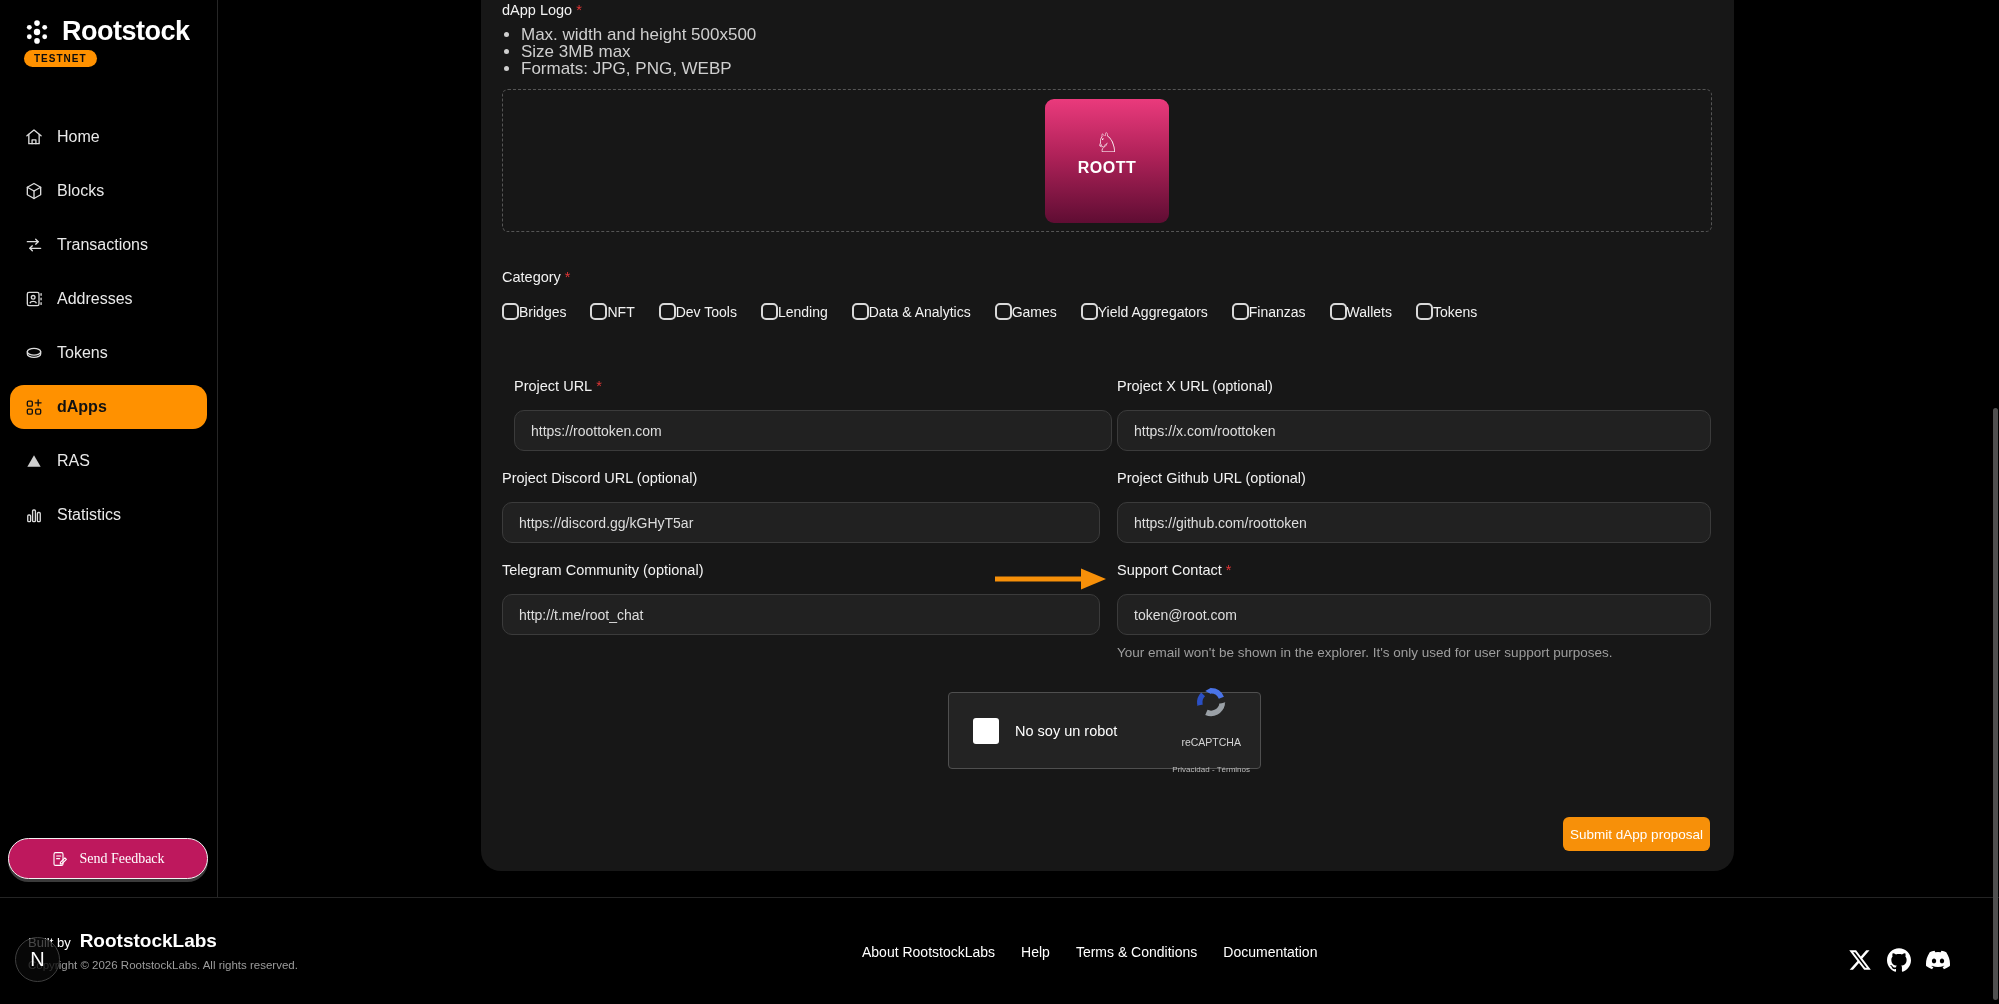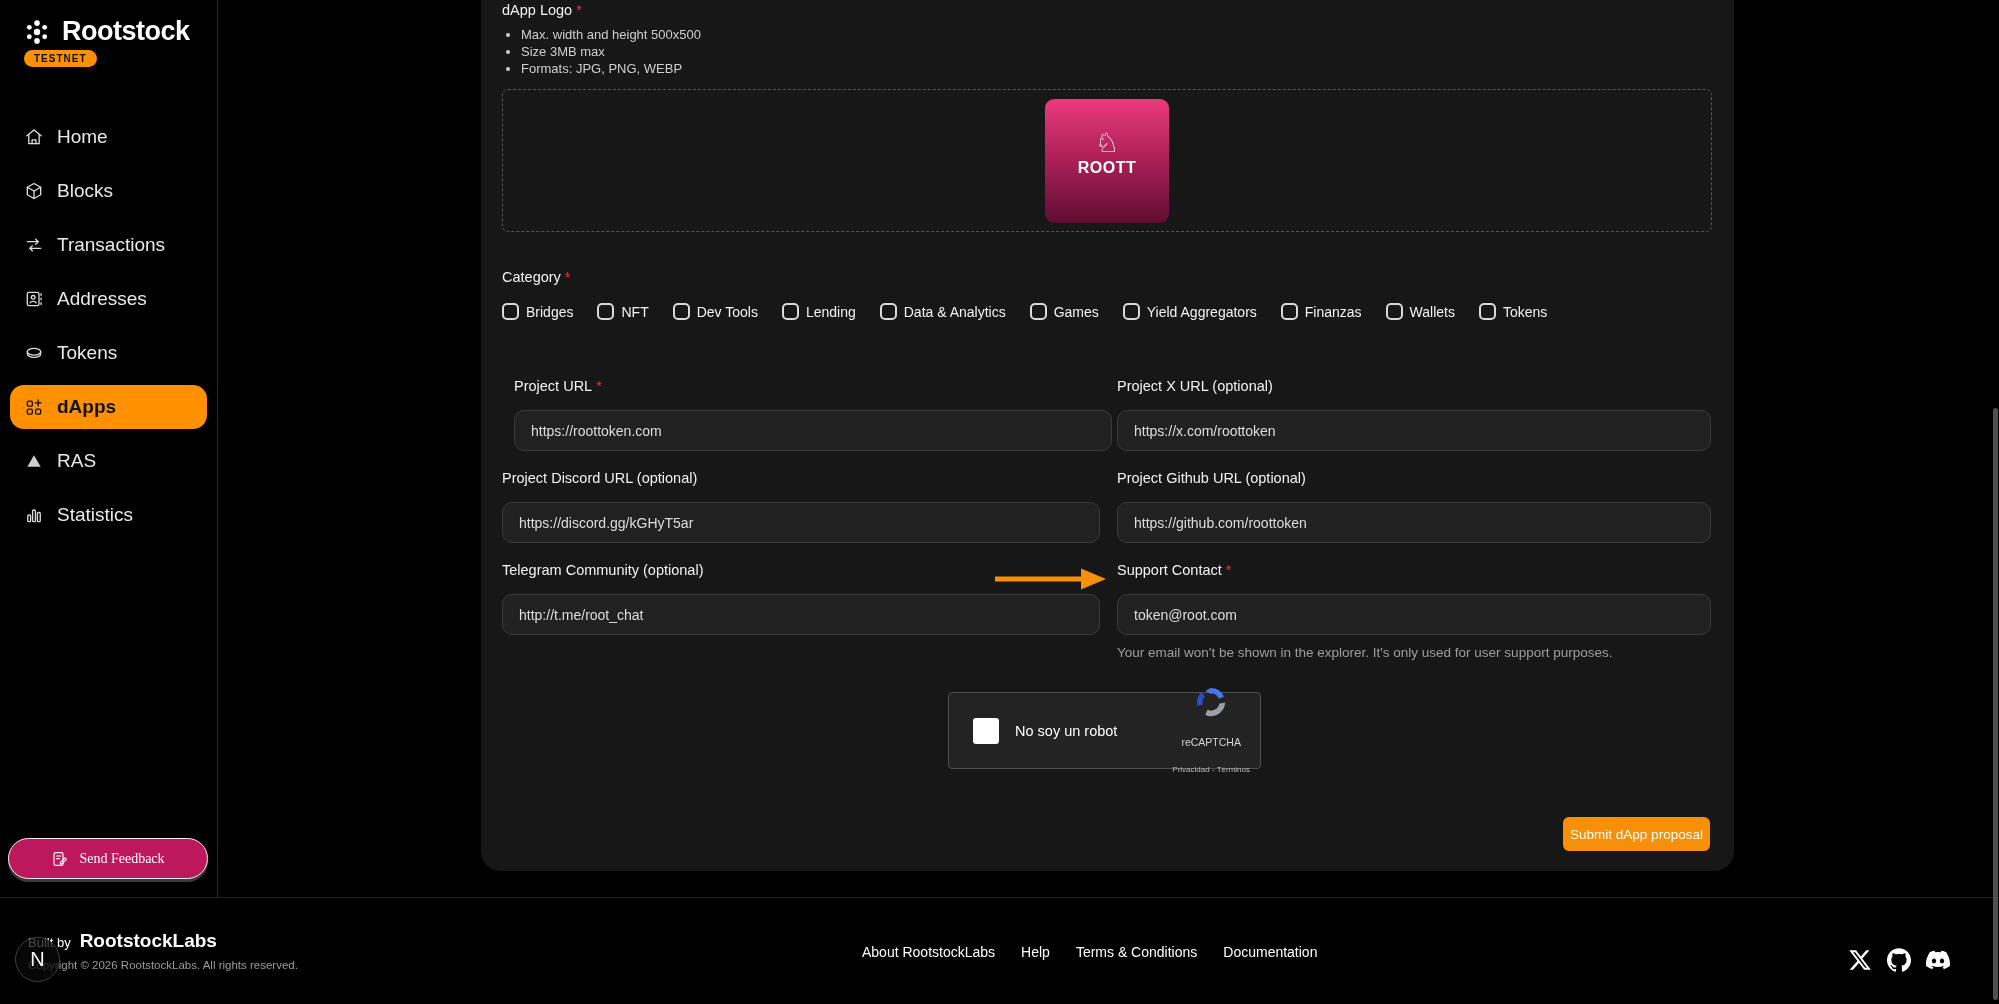--- a/index.html
+++ b/index.html
@@ -7,44 +7,44 @@
   body { font-family:"Liberation Sans", sans-serif; }
   .screen { position:relative; width:1999px; height:1004px; background:#000; overflow:hidden; }
 
   
   .sidebar { position:absolute; left:0; top:0; width:217px; height:897px; background:#000; }
   .v-divider { position:absolute; left:217px; top:0; width:1px; height:897px; background:#262626; }
   .brand { position:absolute; left:22px; top:16px; display:flex; align-items:center; gap:10px; }
   .brand-name { color:#fff; font-size:27px; font-weight:bold; letter-spacing:-0.5px; }
   .testnet-badge { position:absolute; left:24px; top:50px; background:#ff9100; color:#0d0d0d; font-size:10px; font-weight:bold; letter-spacing:1px; padding:3px 10px; border-radius:9px; }
   .nav { position:absolute; left:0; top:110px; width:217px; display:flex; flex-direction:column; }
-  .nav-item { height:54px; display:flex; align-items:center; gap:13px; padding-left:24px; color:#e9e9e9; font-size:19px; cursor:pointer; }
+  .nav-item { height:54px; display:flex; align-items:center; gap:13px; padding-left:24px; color:#e9e9e9; font-size:16px; cursor:pointer; }
   .nav-item svg { width:20px; height:20px; stroke:#dcdcdc; fill:none; stroke-width:1.6; stroke-linecap:round; stroke-linejoin:round; }
   .nav-item.active { background:#ff9100; color:#111; font-weight:bold; margin:5px 10px; height:44px; border-radius:14px; padding-left:14px; }
   .nav-item.active svg { stroke:#111; }
   .icon-fill { fill:#cfcfcf; stroke:none; }
   .feedback-btn { position:absolute; left:8px; top:838px; width:200px; height:41px; background:#be185d; border:1.5px solid #f2f2f2; border-radius:21px; box-shadow:0 3px 0 rgba(130,130,130,.45); display:flex; align-items:center; justify-content:center; gap:10px; color:#fff; font-size:14px; cursor:pointer;font-family:Liberation Serif, serif; }
   .feedback-btn svg { width:18px; height:18px; stroke:#fff; fill:none; stroke-width:1.5; stroke-linecap:round; stroke-linejoin:round; }
 
   
   .panel { position:absolute; left:481px; top:0; width:1253px; height:871px; background:#171717; border-radius:0 0 20px 20px; }
   .field-label { color:#f2f2f2; font-size:14.5px; }
   .req { color:#e23636; margin-left:4px; }
 
   .logo-field-label { position:absolute; left:21px; top:2px; }
-  .logo-rules { position:absolute; left:40px; top:26px; color:#cfcfcf; font-size:13px; line-height:17px; }
+  .logo-rules { position:absolute; left:40px; top:26px; color:#cfcfcf; font-size:17px; line-height:17px; }
   .logo-rules li { margin:0; }
   .upload-area { position:absolute; left:21px; top:89px; width:1210px; height:143px; border:1px dashed #555; border-radius:6px; display:flex; align-items:center; justify-content:center; cursor:pointer; }
   .logo-tile { width:124px; height:124px; border-radius:9px; background:linear-gradient(180deg,#ea3a7c 0%, #b02259 45%, #5f0d33 100%); display:flex; flex-direction:column; align-items:center; justify-content:flex-start; padding-top:30px; gap:2px; }
   .knight { color:#fff; font-size:27px; line-height:28px; font-family:"DejaVu Sans", sans-serif; }
   .tile-name { color:#fff; font-size:16px; font-weight:bold; letter-spacing:0.5px; }
 
   .category-label { position:absolute; left:21px; top:269px; }
   .cb-row { position:absolute; left:21px; top:303px; width:1210px; display:flex; gap:24px; align-items:center; }
-  .cb { display:flex; align-items:center; gap:7px; color:#f2f2f2; font-size:14px; cursor:pointer; white-space:nowrap; }
+  .cb { display:flex; align-items:center; gap:0; color:#f2f2f2; font-size:14px; cursor:pointer; white-space:nowrap; }
   .cb .box { width:17px; height:17px; border:2px solid #d9d9d9; border-radius:5px; background:transparent; }
 
   .f-block { position:absolute; width:598px; }
   .f-col2 { width:594px; }
   .f-block .field-label { display:block; margin-bottom:16px; }
   .text-input { width:100%; height:41px; background:#212121; border:1px solid #3b3b3b; border-radius:10px; color:#dedede; font-size:14px; padding:0 16px; font-family:"Liberation Sans", sans-serif; outline:none; }
   #fb0 { left:21px; top:378px;margin-left:12px; } #fb1 { left:636px; top:378px; }
   #fb2 { left:21px; top:470px; } #fb3 { left:636px; top:470px; }
   #fb4 { left:21px; top:562px; } #fb5 { left:636px; top:562px; }
   .helper { margin-top:10px; color:#9e9e9e; font-size:13.5px; }

